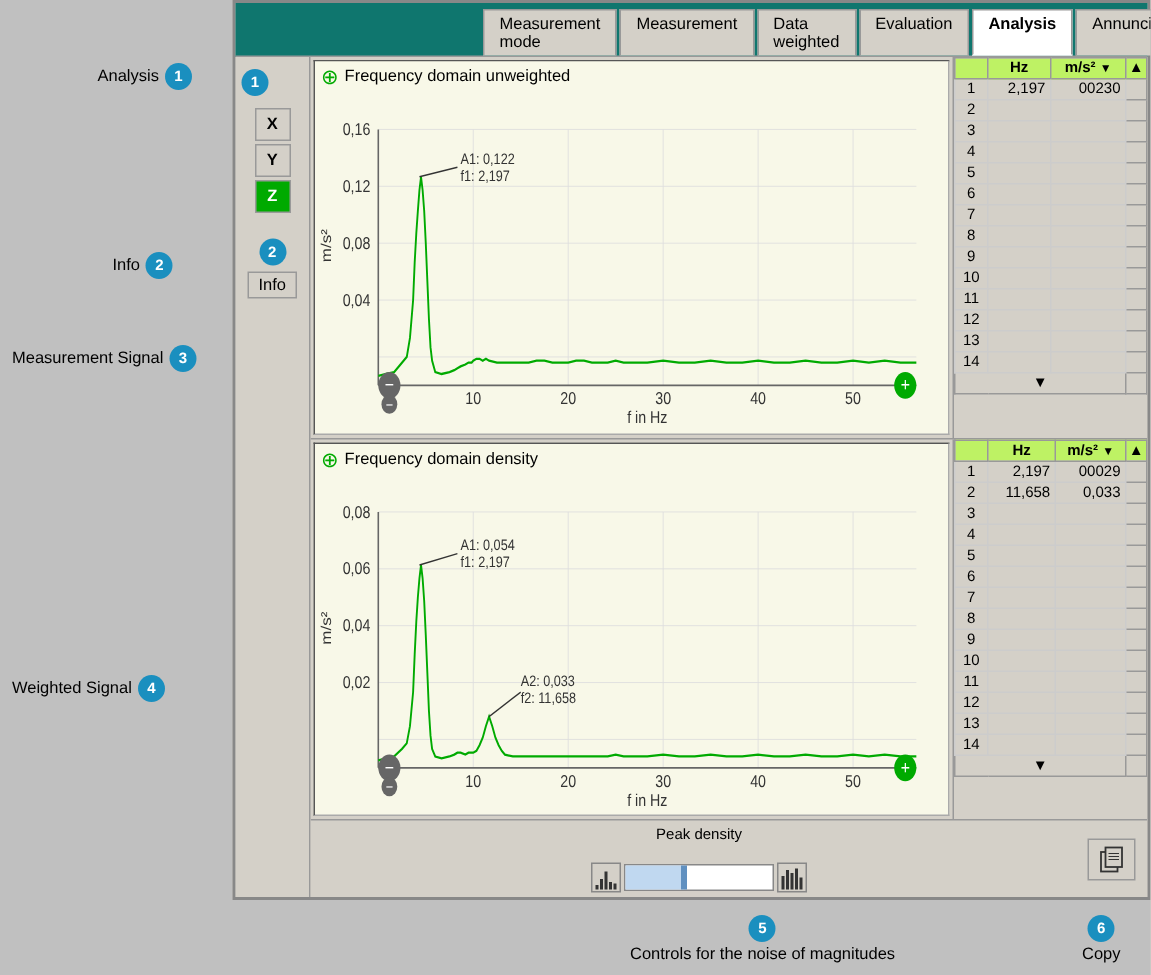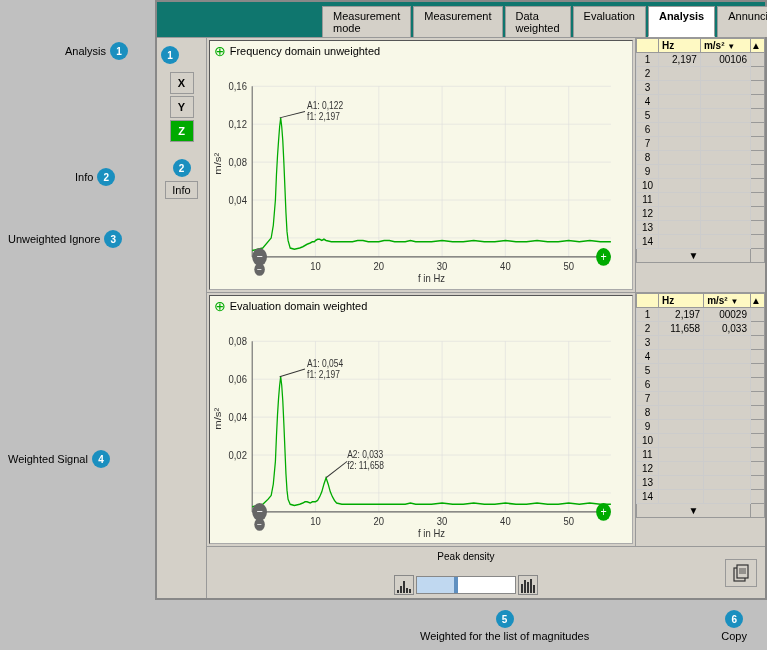--- a/index.html
+++ b/index.html
@@ -74,24 +74,24 @@
       flex-shrink: 0;
     }
 
     .data-table table {
       width: 100%;
       border-collapse: collapse;
       font-size: 10px;
     }
 
     .data-table th {
-      background: #fef9c3;
+      background: #bef264;
       border: 1px solid #999;
       padding: 1px 3px;
-      text-align: left;
+      text-align: center;
       font-size: 10px;
     }
 
     .data-table td {
       border: 1px solid #ccc;
       padding: 1px 3px;
       text-align: right;
       height: 14px;
       font-size: 10px;
     }
@@ -177,21 +177,21 @@
       stroke: #666;
       stroke-width: 1;
     }
   </style>
 </head>
 <body>
 
 <div class="outer-wrapper">
 
   <div class="side-label-unweighted">
-    <span>Unweighted Ignore</span>
+    <span>Measurement Signal</span>
     <div class="blue-circle">3</div>
   </div>
 
   <div class="side-label-weighted">
     <span>Weighted Signal</span>
     <div class="blue-circle">4</div>
   </div>
 
   <div class="inner-app">
 
@@ -292,21 +292,21 @@
                     <span>m/s²</span>
                     <span style="font-size:8px;">▼</span>
                   </th>
                   <th style="width:14px; padding:0;">▲</th>
                 </tr>
               </thead>
               <tbody id="table1-body">
                   <tr>
                     <td class="row-num">1</td>
       <td>2,197</td>
-      <td>00106</td>
+      <td>00230</td>
       <td style="background:#d4d0c8; border:1px solid #999;"></td>
                   </tr>
                   <tr>
                     <td class="row-num">2</td>
       <td></td>
       <td></td>
       <td style="background:#d4d0c8; border:1px solid #999;"></td>
                   </tr>
                   <tr>
                     <td class="row-num">3</td>
@@ -387,21 +387,21 @@
                 </tbody>
             </table>
           </div>
         </div>
 
         <div style="flex:1; display:flex;">
 
           <div style="flex:1; display:flex; flex-direction:column; background:#f8f8e8; border:1px inset #aaa; margin:2px; position:relative;">
             <div style="font-size:11px; padding:2px 4px; background:#f8f8e8; display:flex; align-items:center; gap:4px;">
               <span style="color:#00aa00; font-size:14px;">⊕</span>
-              <span>Evaluation domain weighted</span>
+              <span>Frequency domain density</span>
             </div>
             <svg width="100%" height="100%" viewBox="0 0 400 180" preserveAspectRatio="none">
 
               <line x1="40" y1="20" x2="380" y2="20" class="grid-line"></line>
               <line x1="40" y1="50" x2="380" y2="50" class="grid-line"></line>
               <line x1="40" y1="80" x2="380" y2="80" class="grid-line"></line>
               <line x1="40" y1="110" x2="380" y2="110" class="grid-line"></line>
               <line x1="40" y1="140" x2="380" y2="140" class="grid-line"></line>
 
               <line x1="100" y1="20" x2="100" y2="155" class="grid-line"></line>
@@ -609,21 +609,21 @@
     <div class="blue-circle">1</div>
   </div>
 
   <div style="position:absolute; top:168px; left:75px; display:flex; align-items:center; gap:4px;">
     <span>Info</span>
     <div class="blue-circle">2</div>
   </div>
 
   <div style="position:absolute; bottom:8px; left:420px; display:flex; flex-direction:column; align-items:center; gap:2px;">
     <div class="blue-circle">5</div>
-    <span>Weighted for the list of magnitudes</span>
+    <span>Controls for the noise of magnitudes</span>
   </div>
 
   <div style="position:absolute; bottom:8px; right:20px; display:flex; flex-direction:column; align-items:center; gap:2px;">
     <div class="blue-circle">6</div>
     <span>Copy</span>
   </div>
 
 </div>
 
 </body></html>

